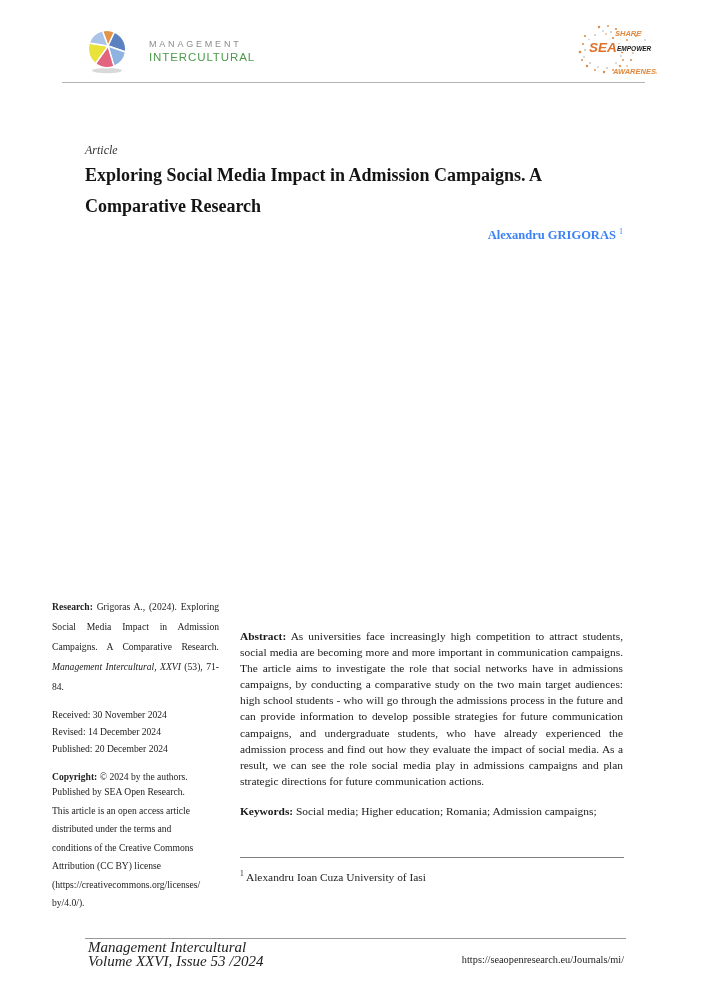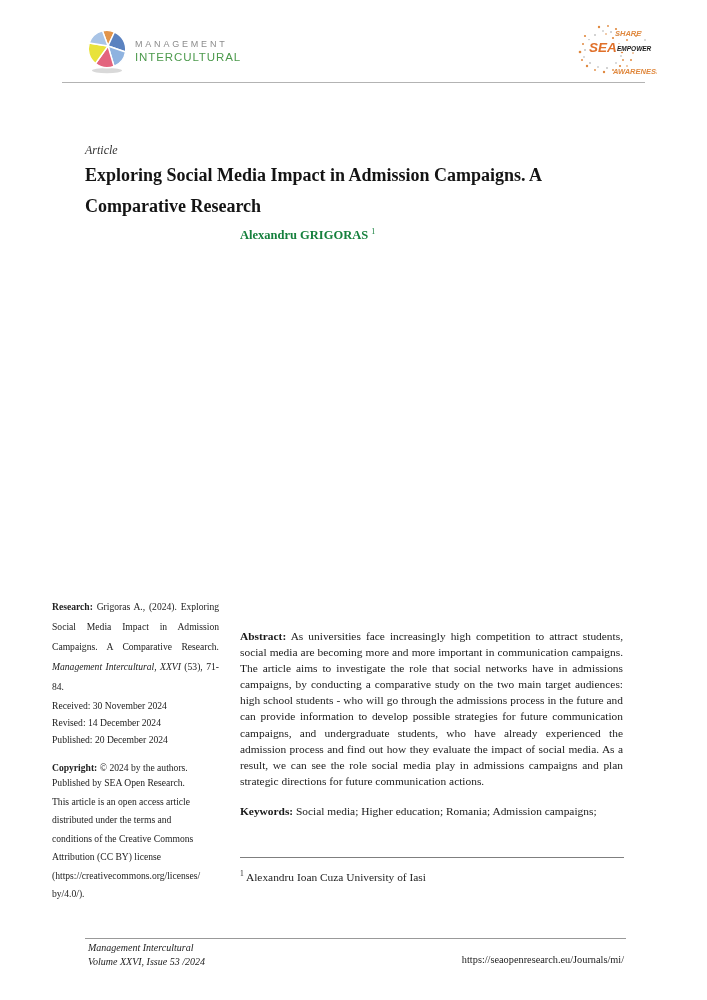--- a/index.html
+++ b/index.html
@@ -3,56 +3,56 @@
 <meta charset="utf-8">
 <style>
   html,body { margin:0; padding:0; background:#e8e8e8; }
   .page {
     position:relative; width:707px; height:1000px; margin:0 auto;
     background:#ffffff; overflow:hidden;
     font-family:"Liberation Serif", serif; color:#1c1c1c;
   }
 
   
-  .logo-left { position:absolute; left:86px; top:29px; display:flex; align-items:flex-start; gap:7px; }
+  .logo-left { position:absolute; left:86px; top:29px; display:flex; align-items:flex-start; gap:21px; }
   .logo-text { padding-top:10px; font-family:"Liberation Sans", sans-serif; }
   .logo-line1 { font-size:9px; letter-spacing:2.8px; color:#8c8c8c; }
   .logo-line2 { font-size:11.5px; letter-spacing:0.9px; color:#4d9a4d; margin-top:2px; font-weight:500; }
   .sea-logo { position:absolute; left:575px; top:22px; width:82px; height:58px;font-style:italic; }
   .header-rule { position:absolute; left:62px; top:82px; width:583px; height:1px; background:#b3b3b3; }
 
   
   .article-label { position:absolute; left:85px; top:143px; font-size:12px; font-style:italic; color:#333; }
   .title { position:absolute; left:85px; top:160px; width:500px; font-size:18px; font-weight:bold; line-height:31px; color:#141414; }
-  .author { position:absolute; left:240px; top:227px; width:383px; text-align:left; font-size:12.5px; font-weight:bold; color:#15803d; }
+  .author { position:absolute; left:240px; top:227px; width:383px; text-align:right; font-size:12.5px; font-weight:bold; color:#3b82f6; }
   .author sup { font-size:8px; font-weight:normal; }
 
   
   .left-col { position:absolute; left:52px; top:597px; width:167px; font-size:9.6px; color:#222; }
   .citation { text-align:justify; line-height:20px; }
   .citation .b { font-weight:bold; }
   .citation .i { font-style:italic; }
-  .dates { line-height:17px; }
+  .dates { margin-top:9px; line-height:17px; }
   .cc-badge { margin-top:12px; }
   .copyright { margin-top:12px; line-height:15px; }
   .copyright .b { font-weight:bold; }
   .license { margin-top:3px; width:153px; line-height:18.4px; overflow-wrap:anywhere; }
 
   
   .right-col { position:absolute; left:240px; top:628px; width:383px; font-size:11.4px; color:#1a1a1a; }
   .abstract { text-align:justify; line-height:16.1px; }
   .abstract .b, .keywords .b { font-weight:bold; }
   .keywords { margin-top:14px; line-height:16.1px; }
   .footnote-rule { position:absolute; left:240px; top:857px; width:384px; height:1px; background:#7f7f7f; }
   .footnote { position:absolute; left:240px; top:869px; font-size:11.4px; }
   .footnote sup { font-size:7.5px; }
 
   
   .footer-rule { position:absolute; left:85px; top:938px; width:541px; height:1px; background:#999; }
-  .footer-left { position:absolute; left:88px; top:941px; font-size:10px; font-style:italic; line-height:13.5px; color:#222; }
+  .footer-left { position:absolute; left:88px; top:941px; font-size:15px; font-style:italic; line-height:13.5px; color:#222; }
   .footer-url { position:absolute; left:240px; top:954px; width:384px; text-align:right; font-size:10.3px; color:#222; }
 </style>
 </head>
 <body>
 
 <div class="page">
 
   <div class="logo-left">
     <span>
       <svg width="42" height="45" viewBox="0 0 42 45">

